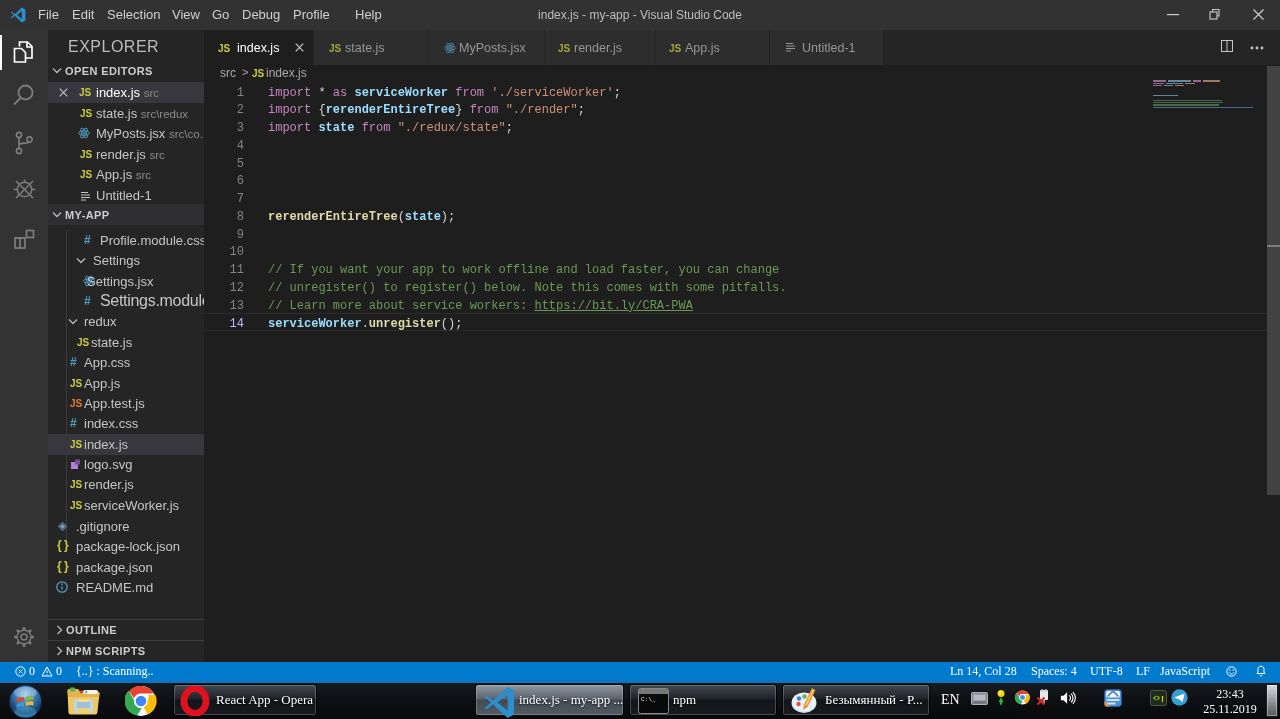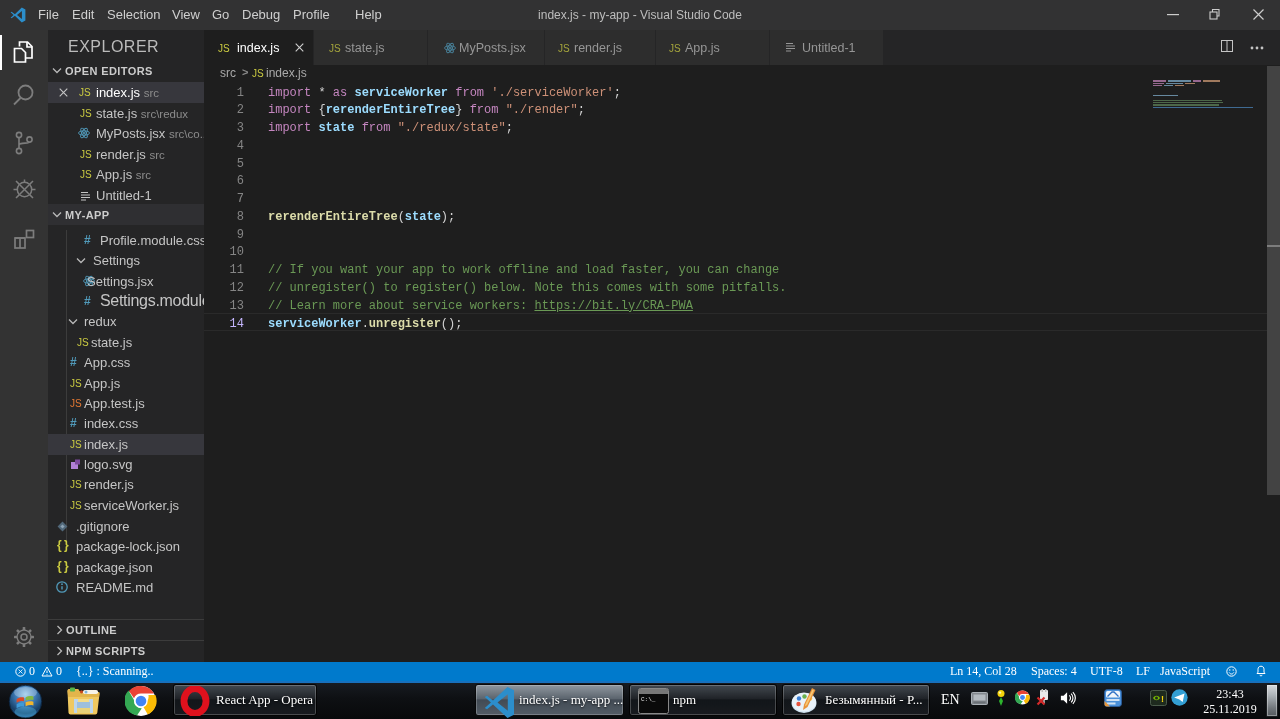--- a/index.html
+++ b/index.html
@@ -15,21 +15,21 @@
 
 #activitybar { position:absolute; left:0; top:30px; width:48px; height:632px; background:#333333; }
 .acticon { position:absolute; left:0; width:48px; height:46px; display:flex; align-items:center; justify-content:center; }
 
 
 #sidebar { position:absolute; left:48px; top:30px; width:156px; height:632px; background:#252526; color:#cccccc; overflow:hidden; }
 .row { position:absolute; left:0; width:156px; height:21px; }
 .rowtxt { position:absolute; top:50%; transform:translateY(-50%); font-size:13px; color:#c5c5c5; white-space:nowrap;text-align:center; }
 .rowdesc { font-size:11.5px; color:#8c8c8c; }
 .seltree { background:#37373d; }
-.jsbadge { position:absolute; top:50%; transform:translateY(-50%); font-weight:normal; font-size:10px; color:#cbcb41; letter-spacing:0px; }
+.jsbadge { position:absolute; top:50%; transform:translateY(-50%); font-weight:bold; font-size:10px; color:#cbcb41; letter-spacing:0px; }
 .jsorange { color:#e37933; }
 .hashicon { position:absolute; top:50%; transform:translateY(-50%); font-size:12px; font-weight:bold; color:#519aba; }
 .secthead { font-weight:bold; font-size:11px; color:#cccccc; letter-spacing:0.4px; }
 
 
 #tabstrip { position:absolute; left:204px; top:30px; width:1076px; height:35px; background:#252526; }
 .tab { position:absolute; top:0; height:35px; background:#2d2d2d; border-right:1px solid #252526; }
 .tab .lbl { position:absolute; top:50%; transform:translateY(-50%); font-size:12.5px; color:#969696; white-space:nowrap; }
 .tab.active { background:#1e1e1e; }
 .tab.active .lbl { color:#ffffff; }

